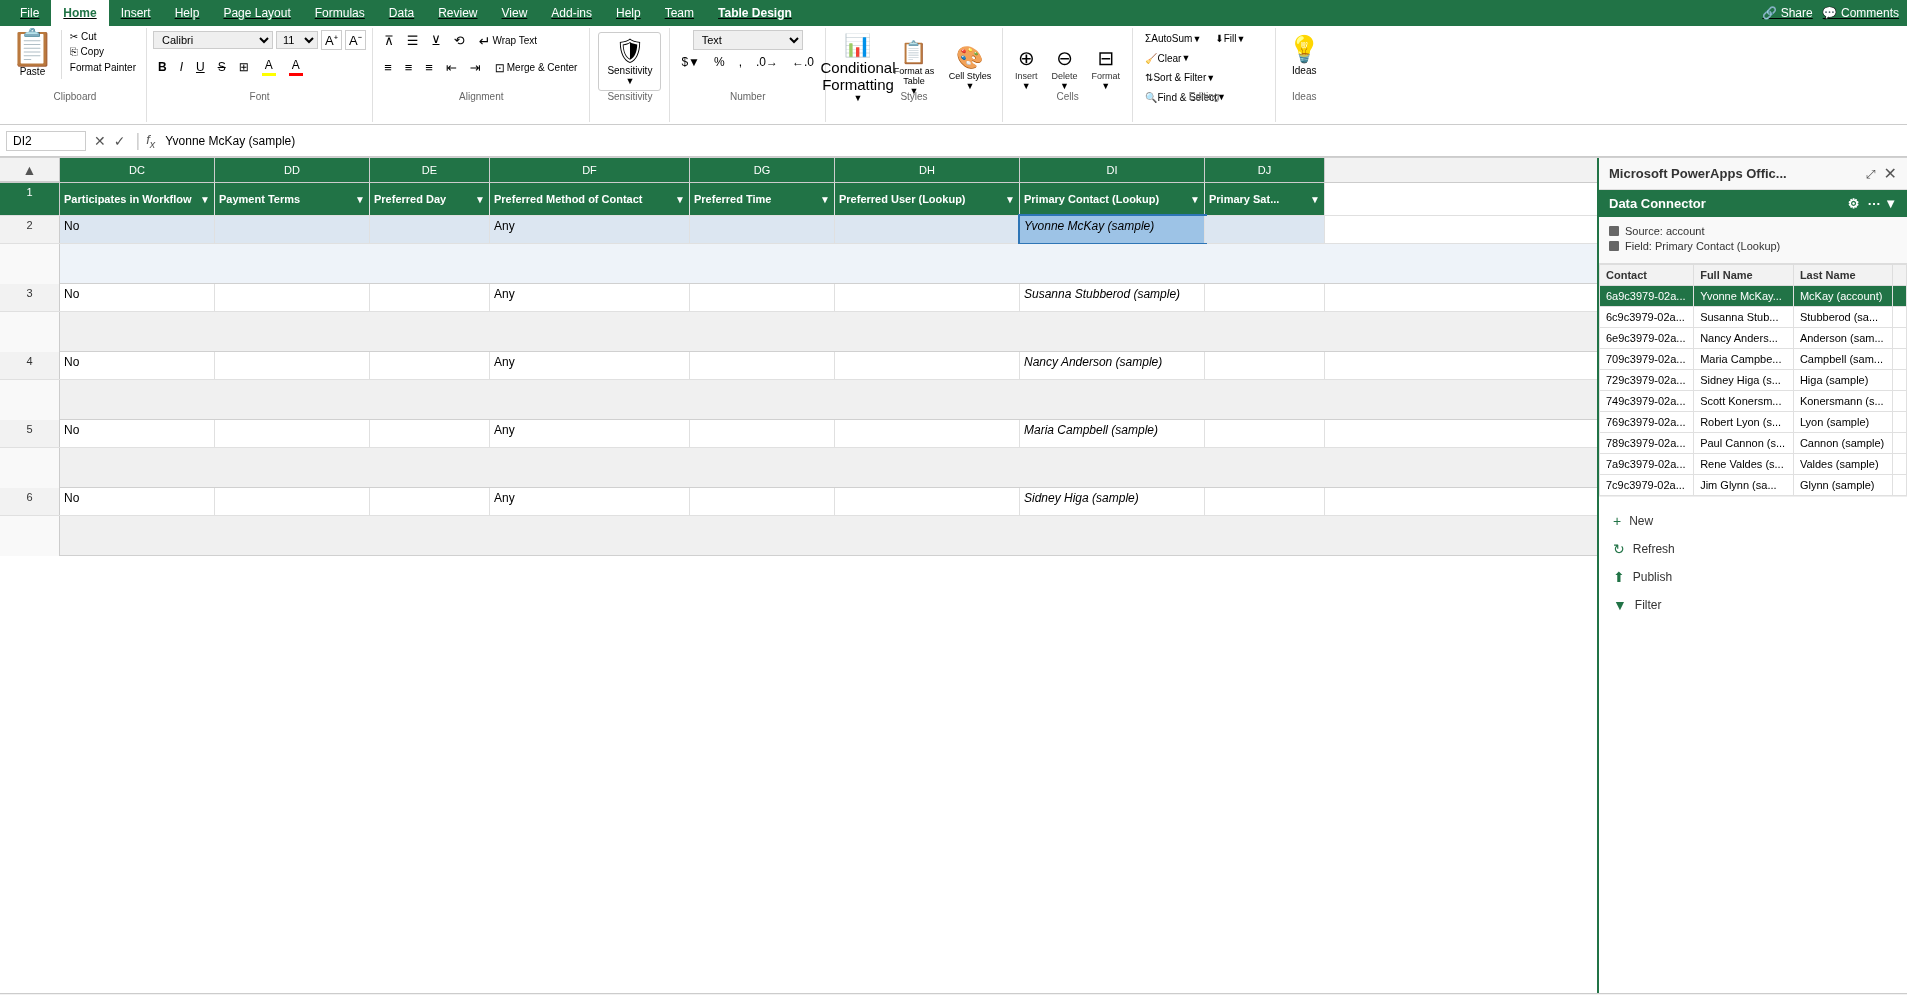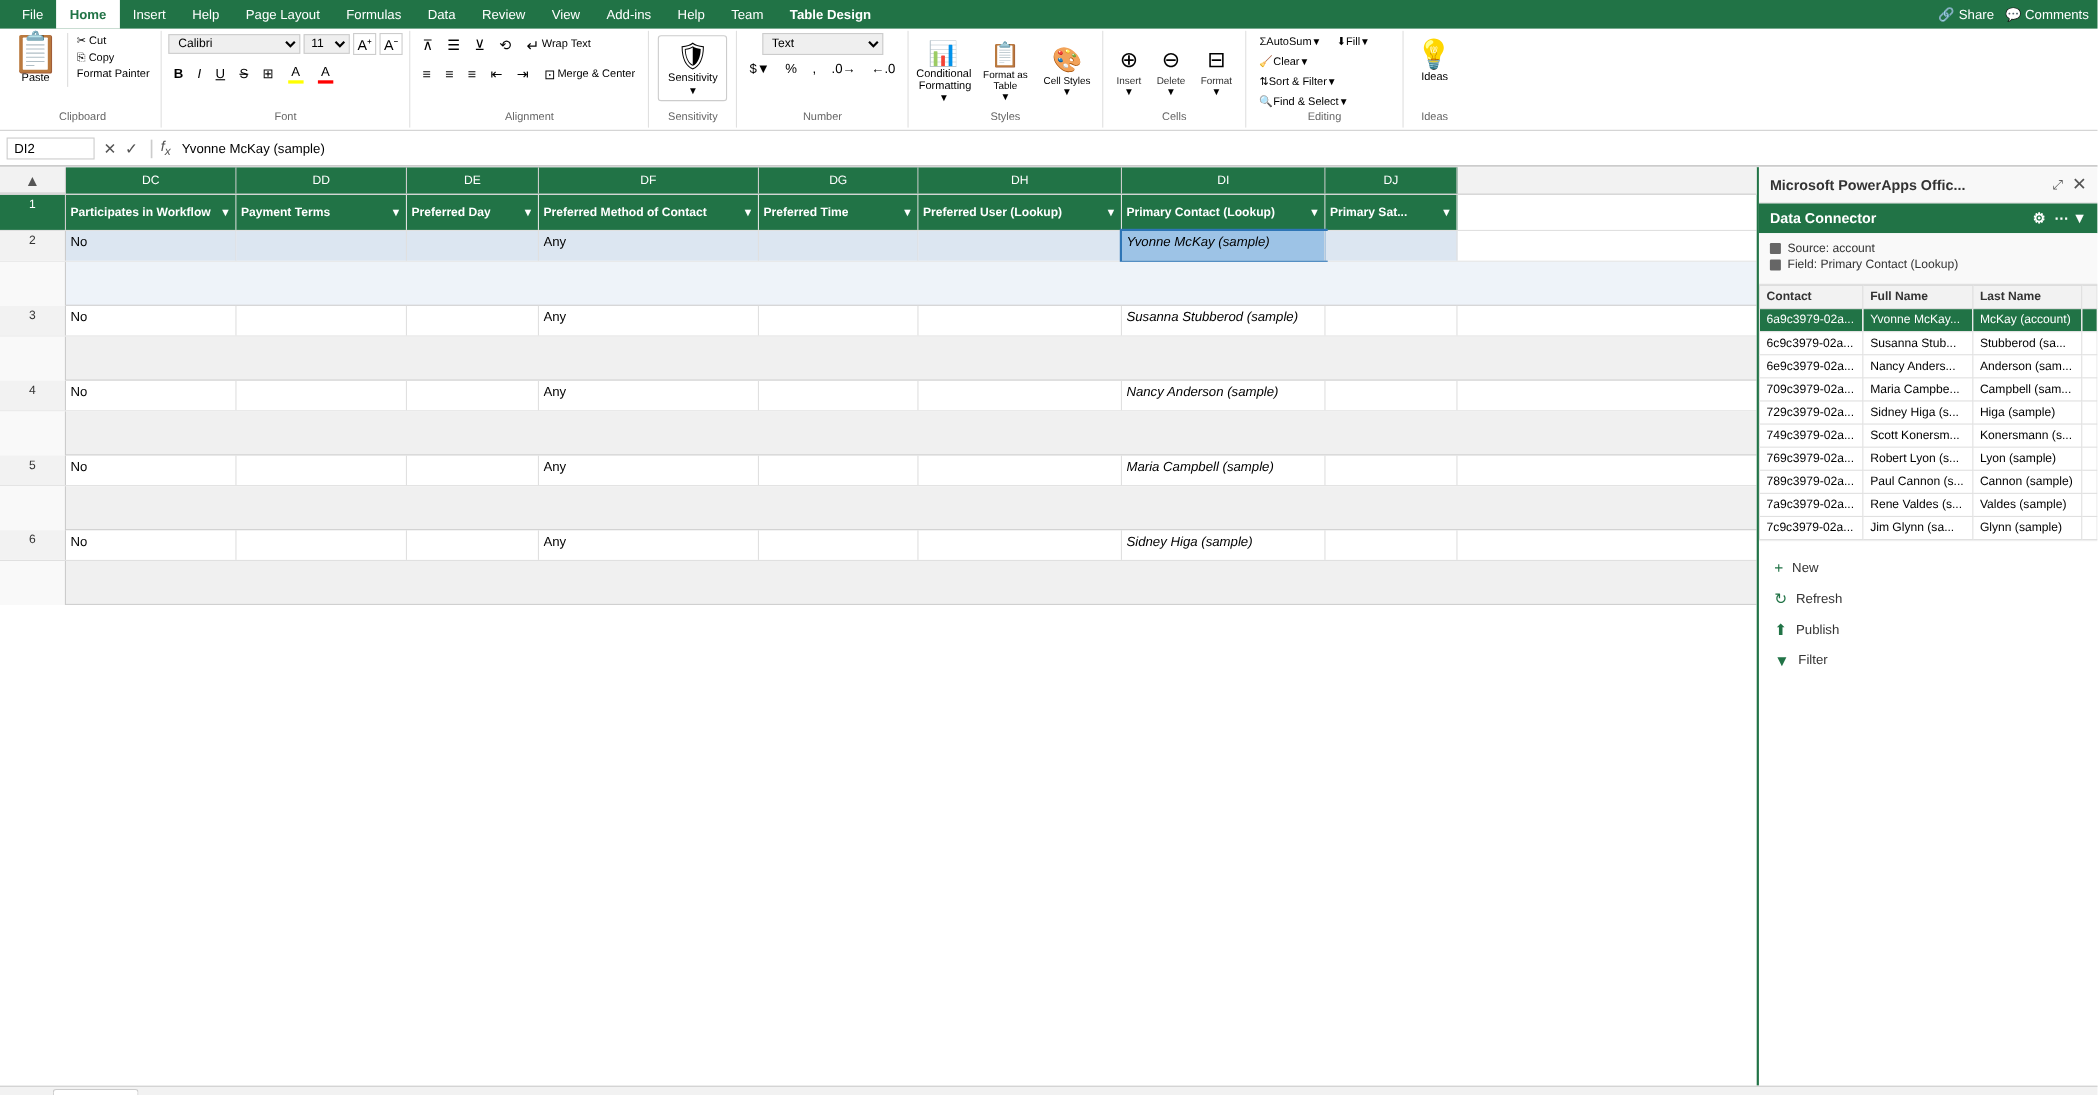--- a/index.html
+++ b/index.html
@@ -1,30 +1,30 @@
 <!DOCTYPE html>
 <html><head>
   <meta charset="utf-8">
   <style>
     * { box-sizing: border-box; margin: 0; padding: 0; }
     body { font-family: 'Segoe UI', Arial, sans-serif; font-size: 12px; background: #fff; overflow: hidden; }
 
     
     .ribbon { background: #fff; border-bottom: 1px solid #d0d0d0; user-select: none; }
-    .ribbon-tabs { display: flex; background: #217346; padding: 0 8px; }
+    .ribbon-tabs { display: flex; background: #217346; padding: 0 8px; text-decoration: underline; }
     .ribbon-tab { color: #fff; padding: 6px 12px; font-size: 12px; cursor: pointer; }
     .ribbon-tab.active { background: #fff; color: #217346; font-weight: 600; }
     .ribbon-tab.table-design { color: #fff; font-weight: 600; }
     .ribbon-tab-right { margin-left: auto; display: flex; align-items: center; gap: 10px; }
     .ribbon-tab-right span { color: #fff; font-size: 12px; cursor: pointer; }
 
     .ribbon-body { display: flex; align-items: stretch; padding: 2px 4px; min-height: 90px; border-bottom: 1px solid #ccc; }
     .ribbon-group { display: flex; flex-direction: column; align-items: center; padding: 2px 6px; border-right: 1px solid #e0e0e0; position: relative; }
     .ribbon-group:last-child { border-right: none; }
-    .ribbon-group-label { font-size: 10px; color: #666; position: absolute; bottom: 4px; left: 0; right: 0; text-align: center; }
+    .ribbon-group-label { font-size: 10px; color: #666; position: absolute; bottom: 20px; left: 0; right: 0; text-align: center; }
     .ribbon-group-content { display: flex; align-items: center; flex: 1; gap: 4px; padding-bottom: 14px; }
     .rb-btn { display: flex; flex-direction: column; align-items: center; justify-content: center; padding: 2px 6px; cursor: pointer; border-radius: 3px; font-size: 10px; min-width: 32px; }
     .rb-label { font-size: 9px; color: #333; text-align: center; white-space: nowrap; margin-top: 1px; }
     .small-btn { font-size: 10px; cursor: pointer; padding: 1px 4px; white-space: nowrap; }
 
     
     .font-row { display: flex; align-items: center; gap: 3px; margin-bottom: 2px; }
     .font-select { border: 1px solid #ccc; padding: 1px 4px; font-size: 11px; width: 120px; }
     .font-size-select { border: 1px solid #ccc; padding: 1px 2px; font-size: 11px; width: 42px; }
     .font-size-btn { border: 1px solid #ccc; background: #fff; cursor: pointer; padding: 0 3px; font-size: 13px; }
@@ -222,21 +222,21 @@
           <button class="format-btn">←.0</button>
         </div>
       </div>
       <div class="ribbon-group-label">Number</div>
     </div>
 
     <div class="ribbon-group" style="padding-bottom:16px;">
       <div class="ribbon-group-content" style="gap:4px;padding-bottom:0;">
         <div class="styles-btn">
           <span style="font-size:22px;">📊</span>
-          <span style="font-size:10px;text-align:right;">Conditional<br>Formatting</span>
+          <span style="font-size:15px;text-align:center;">Conditional<br>Formatting</span>
           <span style="font-size:9px;">▼</span>
         </div>
         <div class="styles-btn">
           <span style="font-size:22px;">📋</span>
           <span style="font-size:9px;text-align:center;">Format as
 Table</span>
           <span style="font-size:9px;">▼</span>
         </div>
         <div class="styles-btn">
           <span style="font-size:22px;">🎨</span>

